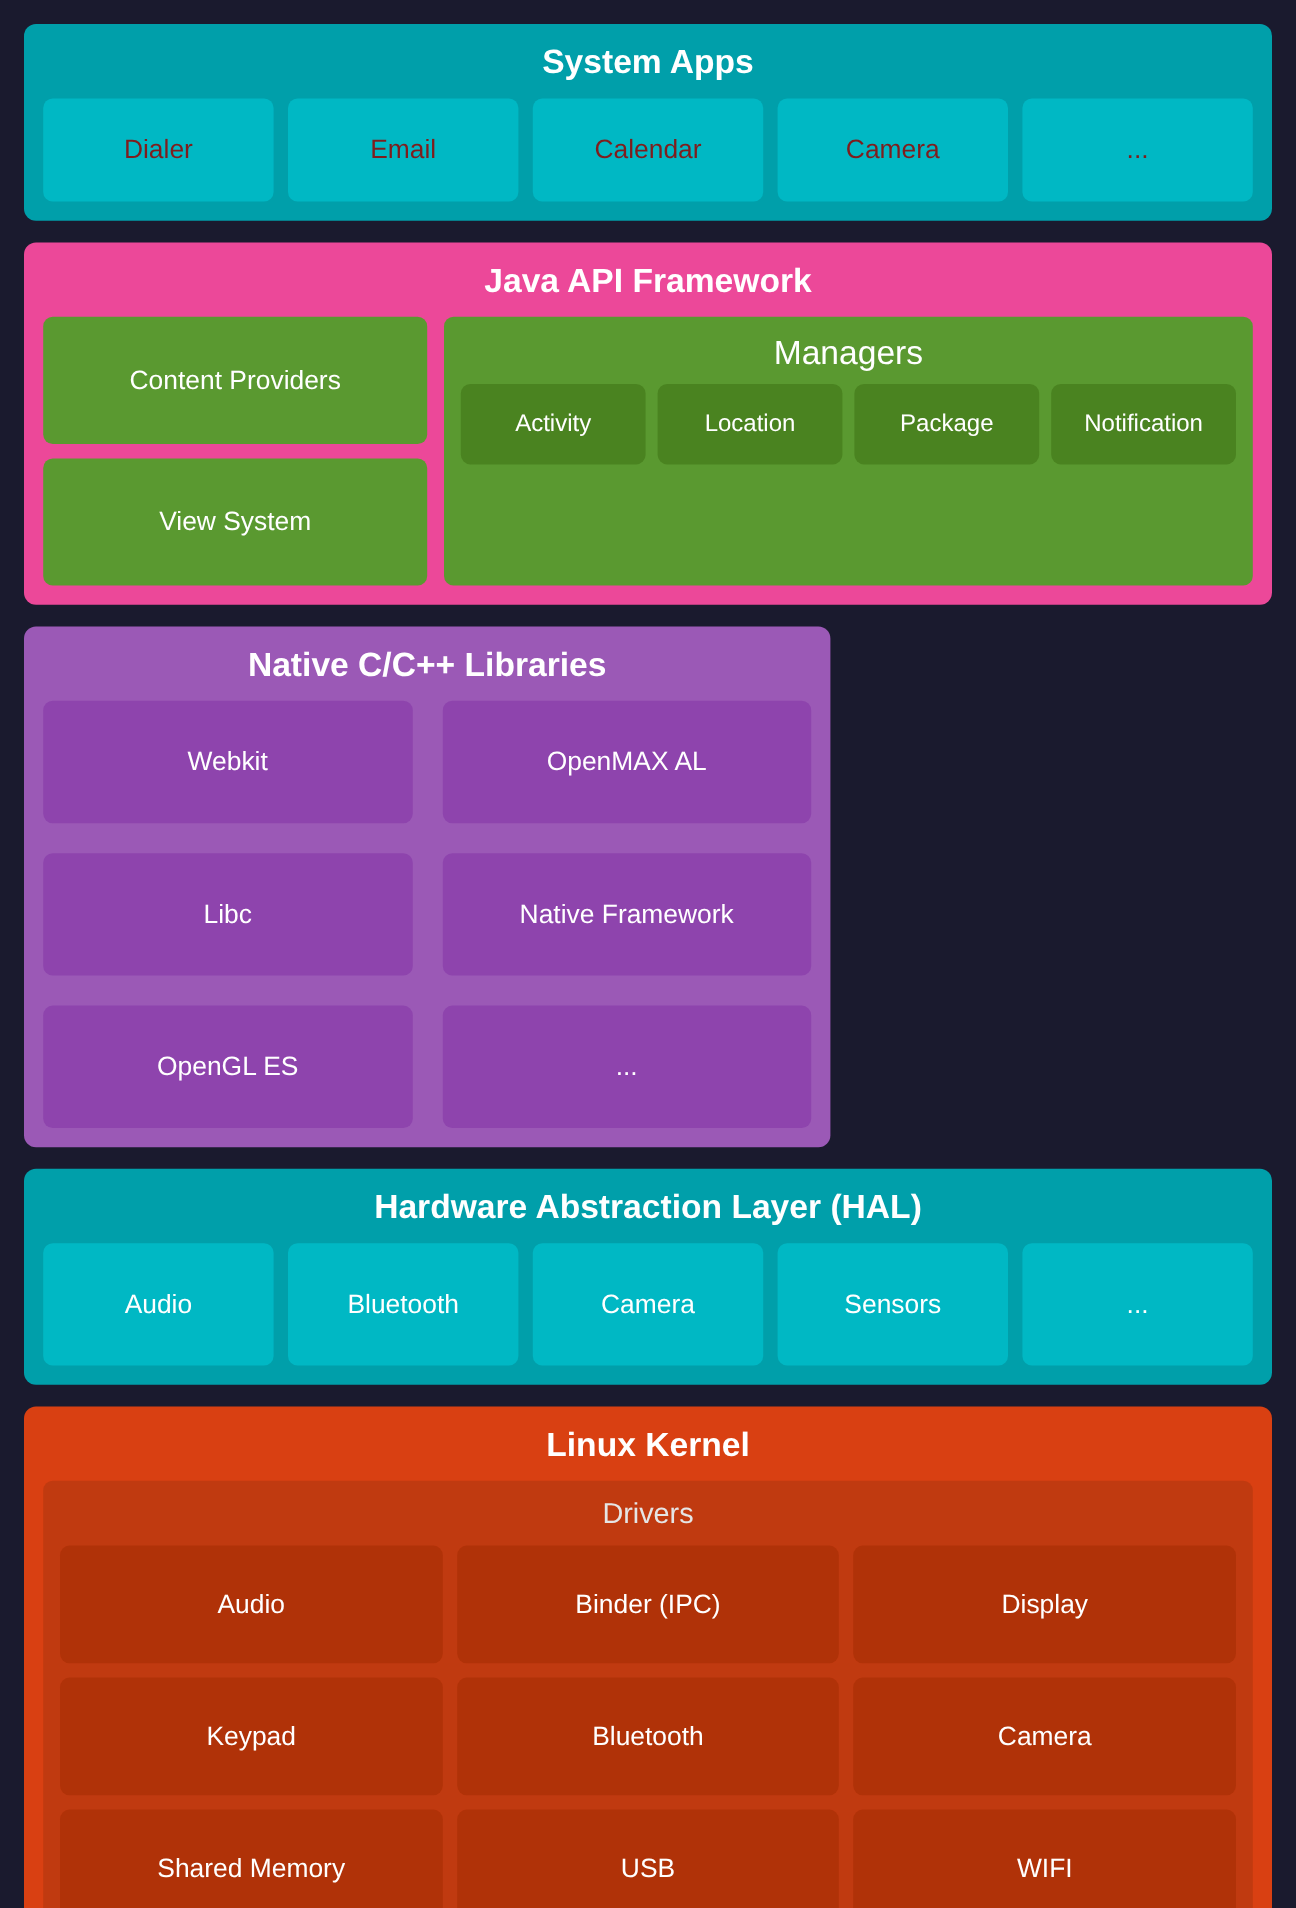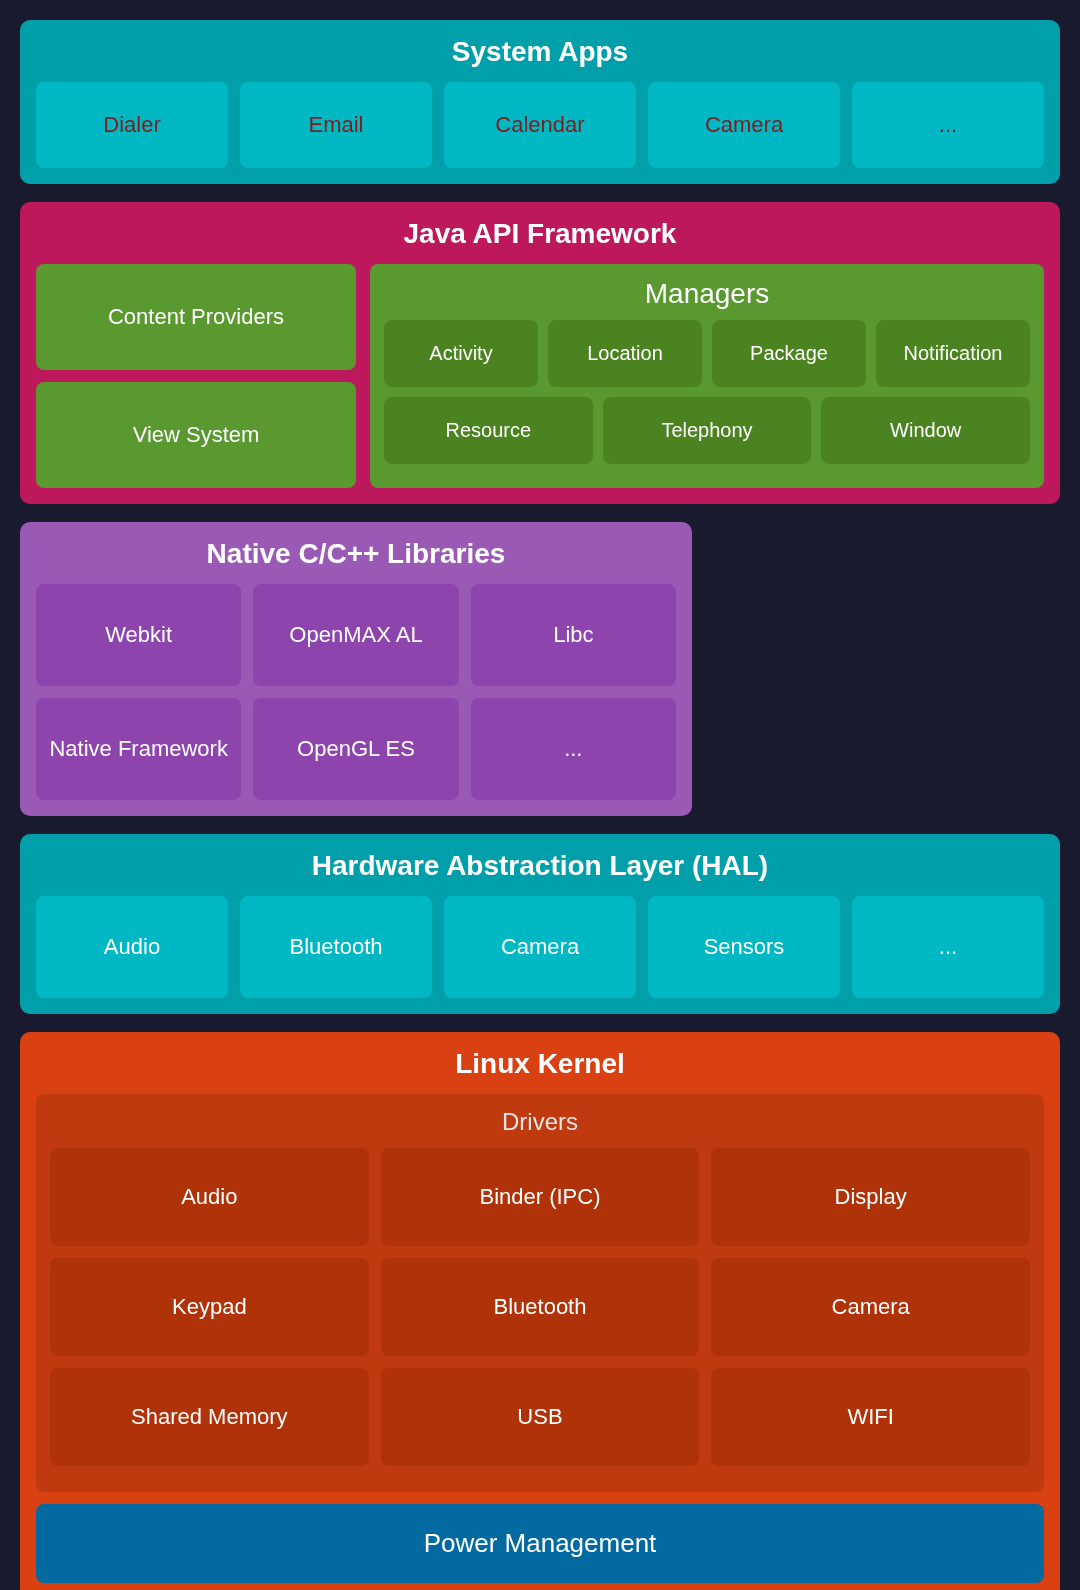--- a/index.html
+++ b/index.html
@@ -40,21 +40,21 @@
       background: #00b8c4;
       border-radius: 8px;
       padding: 30px 10px;
       text-align: center;
       color: #7f1d1d;
       font-size: 22px;
     }
 
     
     .java-api {
-      background: #be185d;
+      background: #ec4899;
     }
 
     .java-api-inner {
       display: grid;
       grid-template-columns: 320px 1fr;
       gap: 14px;
     }
 
     .java-api-left {
       display: flex;
@@ -116,22 +116,22 @@
     }
 
     .native-libs {
       background: #9b59b6;
       border-radius: 10px;
       padding: 16px;
     }
 
     .native-grid {
       display: grid;
-      grid-template-columns: repeat(3, 1fr);
-      gap: 12px;
+      grid-template-columns: repeat(2, 1fr);
+      gap: 25px;
     }
 
     .native-card {
       background: #8e44ad;
       border-radius: 8px;
       padding: 38px 10px;
       text-align: center;
       color: #fff;
       font-size: 22px;
     }
@@ -244,25 +244,20 @@
       <div class="content-card">Content Providers</div>
       <div class="content-card">View System</div>
     </div>
     <div class="managers-box">
       <div class="managers-title">Managers</div>
       <div class="managers-grid">
         <div class="manager-card">Activity</div>
         <div class="manager-card">Location</div>
         <div class="manager-card">Package</div>
         <div class="manager-card">Notification</div>
-      </div>
-      <div class="managers-grid-2">
-        <div class="manager-card">Resource</div>
-        <div class="manager-card">Telephony</div>
-        <div class="manager-card">Window</div>
       </div>
     </div>
   </div>
 </div>
 
 <div class="native-runtime-row">
   <div class="native-libs">
     <div class="layer-title">Native C/C++ Libraries</div>
     <div class="native-grid">
       <div class="native-card">Webkit</div>

